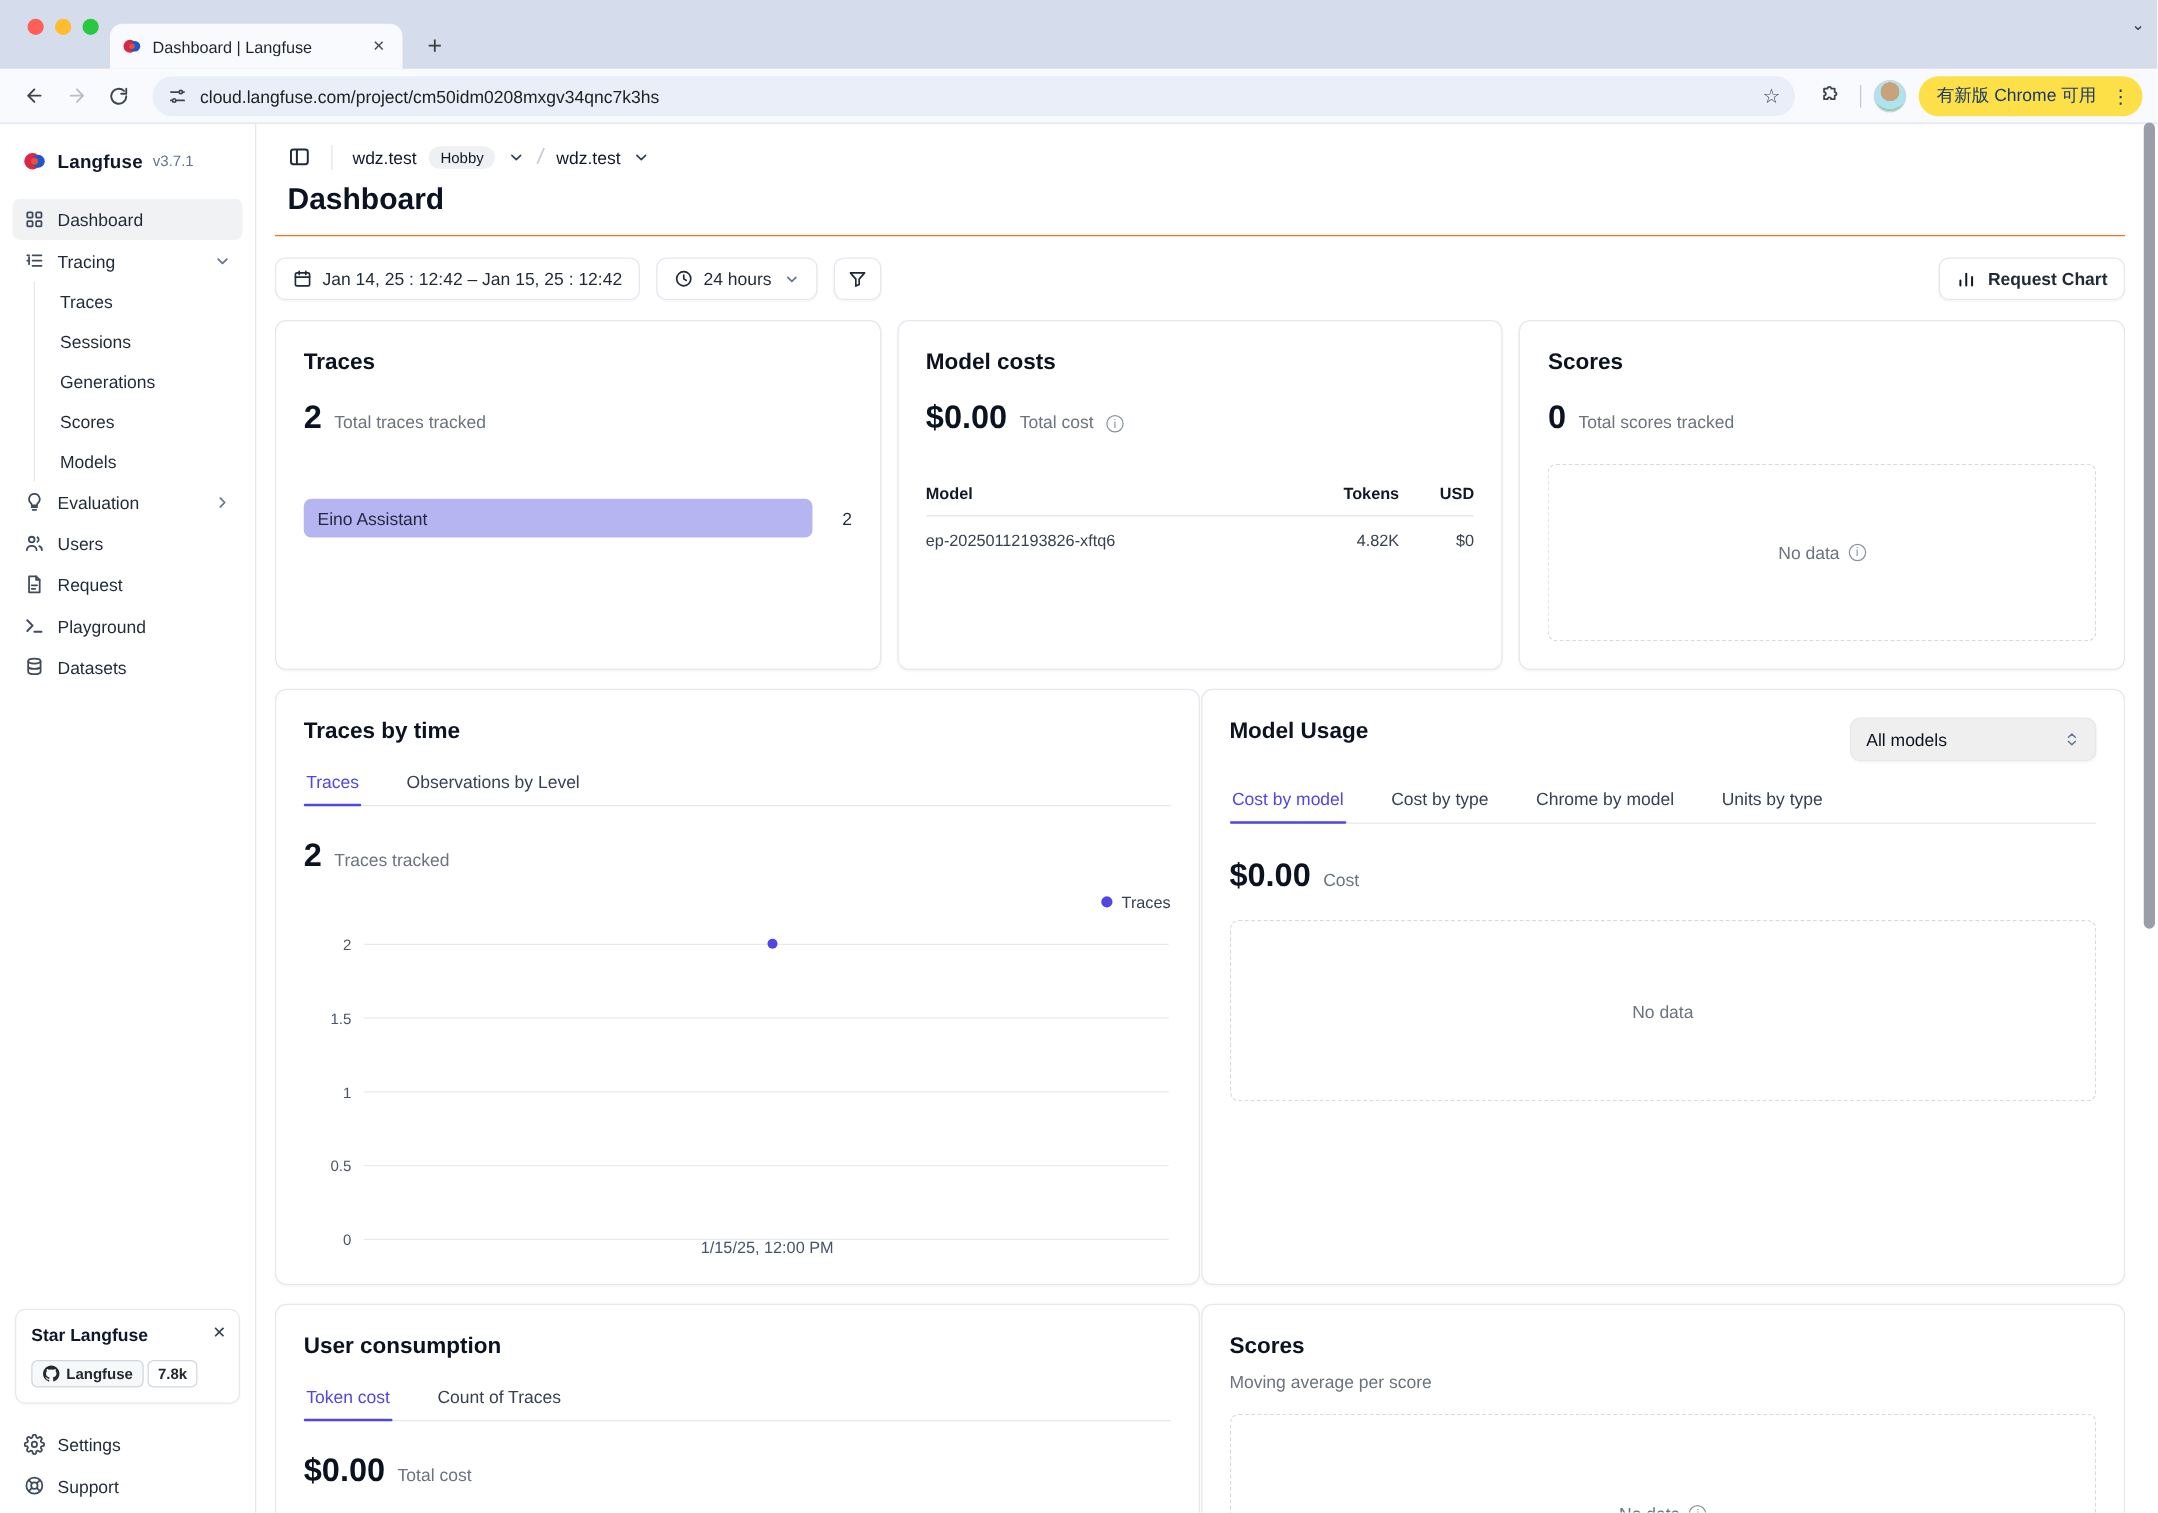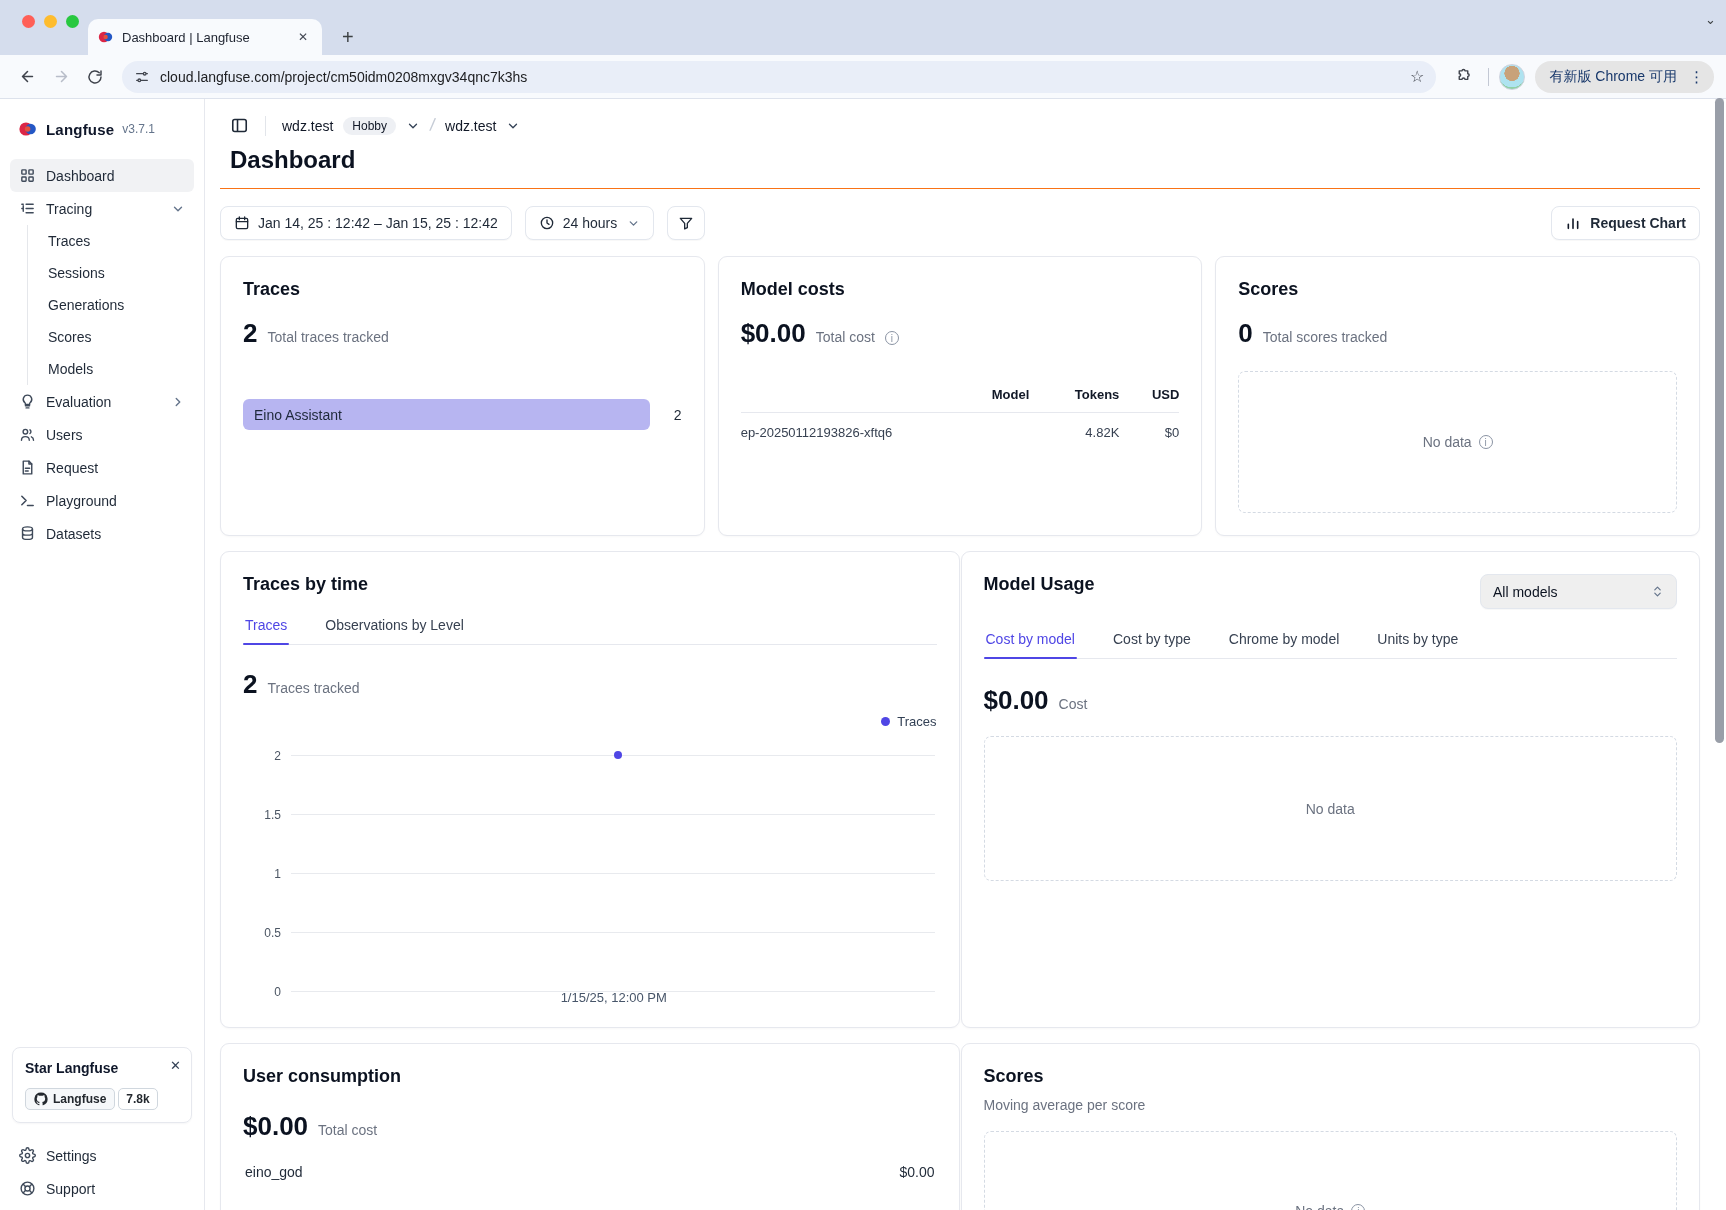--- a/index.html
+++ b/index.html
@@ -17,21 +17,21 @@
   .tabsearch { position:absolute; right:10px; top:12px; color:#3c4043; font-size:13px; }
   .toolbar { height:44px; background:#f8fafd; display:flex; align-items:center; padding:0 12px; gap:4px; border-bottom:1px solid #dde2ec; }
   .nav-ic { width:30px; height:30px; display:flex; align-items:center; justify-content:center; border-radius:50%; color:#3f434c; font-size:17px; }
   .nav-ic.disabled { color:#b8bdc9; }
   .omnibox { flex:1; height:32px; margin:0 8px; background:#e9eef8; border-radius:16px; display:flex; align-items:center; padding:0 12px; gap:10px; }
   .omni-url { font-size:14px; color:#202124; flex:1; }
   .omni-star { color:#41454e; font-size:16px; }
   .chrome-right { display:flex; align-items:center; gap:10px; }
   .divider-v { width:1px; height:18px; background:#c3c8d4; }
   .avatar { width:26px; height:26px; border-radius:50%; background:radial-gradient(circle at 50% 35%, #c8a27a 0 38%, #aee3f0 39% 70%, #8fd0a8 71%); border:1px solid #cdd3df; }
-  .update-pill { background:#e5e5e5; color:#18386b; font-size:14px; height:32px; border-radius:16px; display:flex; align-items:center; gap:8px; padding:0 6px 0 14px; font-weight:500; }
+  .update-pill { background:#fde047; color:#18386b; font-size:14px; height:32px; border-radius:16px; display:flex; align-items:center; gap:8px; padding:0 6px 0 14px; font-weight:500; }
   .kebab { font-size:15px; color:#18386b; padding:0 4px; }
 
   
   .app { display:flex; height:1122px; }
   .sidebar { width:205px; border-right:1px solid #e6e8ee; display:flex; flex-direction:column; padding:14px 10px 16px; position:relative; flex:none; }
   .brand-row { display:flex; align-items:center; gap:8px; padding:6px 8px 20px; }
   .brand-name { font-weight:700; font-size:15px; color:#0f172a; letter-spacing:.2px; }
   .brand-ver { font-size:12px; color:#64748b; }
   .nav-item { display:flex; align-items:center; gap:10px; height:33px; padding:0 9px; border-radius:6px; font-size:14px; color:#1f2937; }
   .nav-item.active { background:#f1f2f4; }
@@ -72,21 +72,21 @@
   .metric { display:flex; align-items:baseline; gap:10px; margin-top:18px; }
   .metric .num { font-size:26px; font-weight:700; color:#0b1220; }
   .metric .lbl { font-size:14px; color:#6b7280; }
   .info { display:inline-block; width:14px; height:14px; border:1px solid #8a93a3; border-radius:50%; color:#8a93a3; font-size:10px; line-height:13px; text-align:center; vertical-align:1px; }
 
   .hbar-row { display:flex; align-items:center; margin-top:50px; gap:14px; }
   .hbar { flex:1; height:31px; background:#b7b5f1; border-radius:6px; display:flex; align-items:center; padding:0 11px; font-size:14px; color:#1e293b; }
   .hbar-val { width:18px; text-align:right; font-size:14px; color:#1f2937; }
 
   table.costs { width:100%; border-collapse:collapse; margin-top:32px; }
-  table.costs th { font-size:13px; font-weight:700; color:#111827; text-align:right; padding:6px 0 10px; border-bottom:1px solid #e6e8ee; }
+  table.costs th { font-size:13px; font-weight:700; color:#111827; text-align:left; padding:6px 0 10px; border-bottom:1px solid #e6e8ee; }
   table.costs th.r, table.costs td.r { text-align:right; }
   table.costs td { font-size:13px; color:#374151; padding:12px 0 6px; }
 
   .dashed-box { border:1px dashed #d4dae3; border-radius:7px; display:flex; align-items:center; justify-content:center; gap:7px; color:#6b7280; font-size:14px; }
 
   .tabs { display:flex; gap:34px; border-bottom:1px solid #e6e8ee; margin-top:18px; }
   .tabitem { font-size:14px; color:#374151; padding:4px 2px 11px; position:relative; }
   .tabitem.active { color:#4f46e5; font-weight:500; }
   .tabitem.active::after { content:""; position:absolute; left:0; right:0; bottom:-1px; height:2px; background:#4f46e5; border-radius:2px; }
 
@@ -503,20 +503,24 @@
         </div>
         <div class="dashed-box" style="height:145px; margin-top:20px;">
           <span>No data</span>
         </div>
       </section>
     </div>
 
     <div class="grid2">
       <section class="card">
         <div class="card-h1">User consumption</div>
+        <div class="tabs">
+          <span class="tabitem active">Token cost</span>
+          <span class="tabitem">Count of Traces</span>
+        </div>
         <div class="metric" style="margin-top:24px;">
           <span class="num">$0.00</span>
           <span class="lbl">Total cost</span>
         </div>
         <div class="uc-row">
           <span>eino_god</span>
           <span>$0.00</span>
         </div>
       </section>
 

